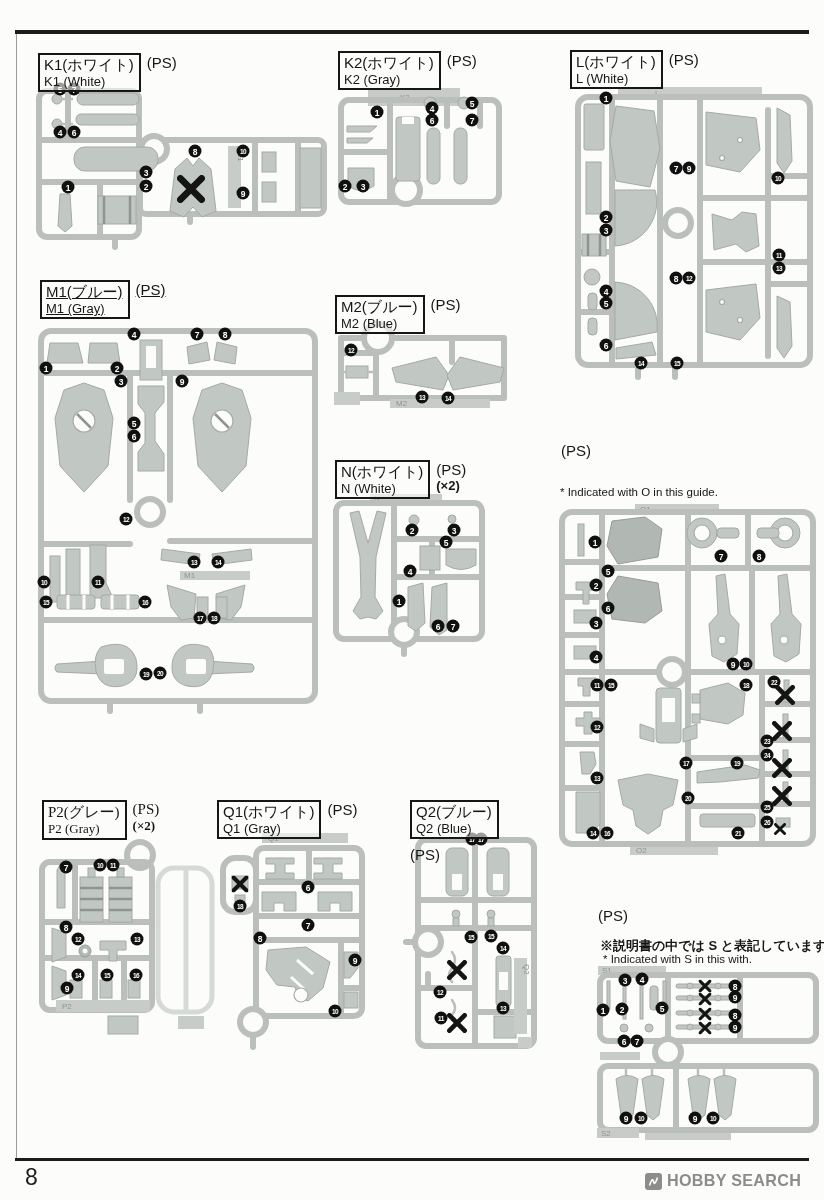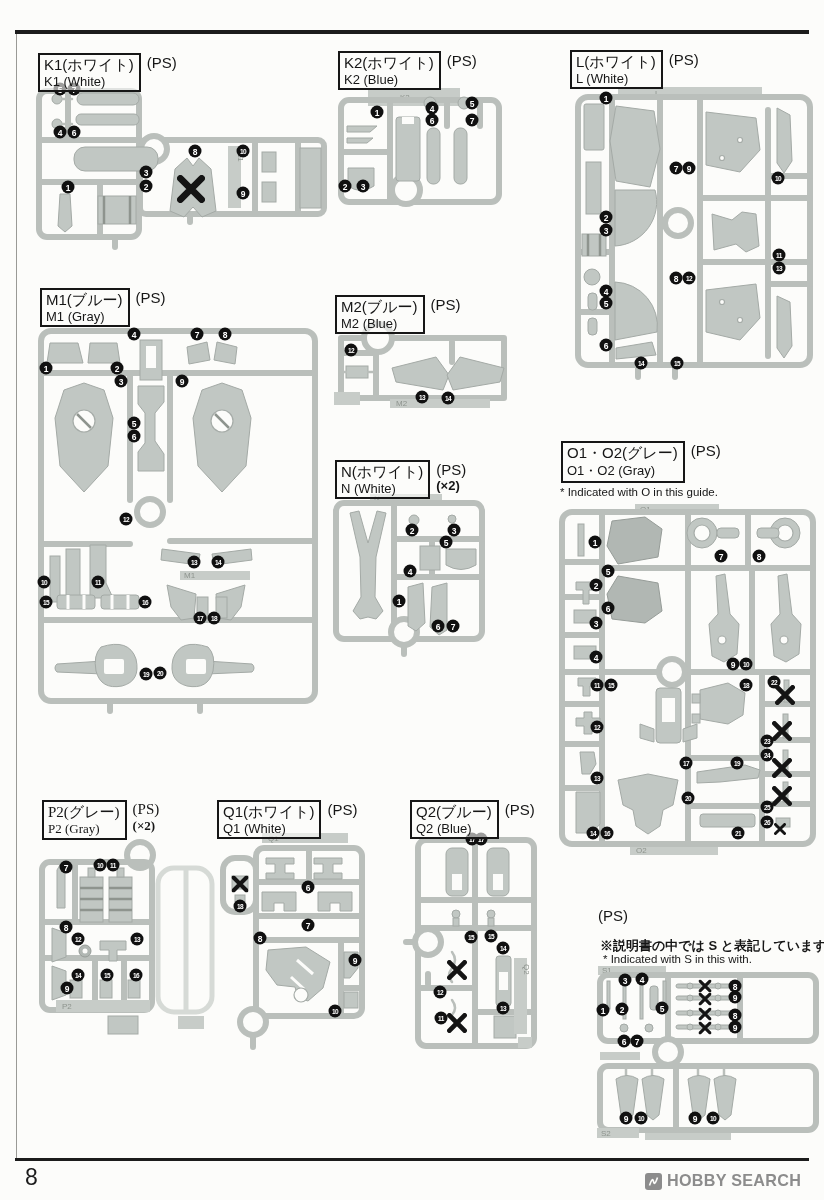--- a/index.html
+++ b/index.html
@@ -520,36 +520,36 @@
         <div class="jp">K1(ホワイト)</div>
         <div class="en">K1 (White)</div>
       </div>
     <div class="ps-col">
         <div class="ps">(PS)</div>
       </div>
   </div>
   <div class="runner-label" style="left:338px; top:51px;">
     <div class="label-box">
         <div class="jp">K2(ホワイト)</div>
-        <div class="en">K2 (Blue)</div>
+        <div class="en">K2 (Gray)</div>
       </div>
     <div class="ps-col">
         <div class="ps">(PS)</div>
       </div>
   </div>
   <div class="runner-label" style="left:570px; top:50px;">
     <div class="label-box">
         <div class="jp">L(ホワイト)</div>
         <div class="en">L (White)</div>
       </div>
     <div class="ps-col">
         <div class="ps">(PS)</div>
       </div>
   </div>
-  <div class="runner-label" style="left:40px; top:288px;">
+  <div class="runner-label" style="left:40px; top:280px;text-decoration:underline;">
     <div class="label-box">
         <div class="jp">M1(ブルー)</div>
         <div class="en">M1 (Gray)</div>
       </div>
     <div class="ps-col">
         <div class="ps">(PS)</div>
       </div>
   </div>
   <div class="runner-label" style="left:335px; top:295px;">
     <div class="label-box">
@@ -564,49 +564,45 @@
     <div class="label-box">
         <div class="jp">N(ホワイト)</div>
         <div class="en">N (White)</div>
       </div>
     <div class="ps-col">
         <div class="ps">(PS)</div>
         <div class="qty">(×2)</div>
       </div>
   </div>
   <div class="runner-label" style="left:561px; top:441px;">
-    <div class="label-box">
-        <div class="jp">O1・O2(グレー)</div>
-        <div class="en">O1・O2 (Gray)</div>
-      </div>
     <div class="ps-col">
         <div class="ps">(PS)</div>
       </div>
   </div>
   <div class="note-en" style="left:560px; top:486px;text-align:right;">* Indicated with O in this guide.</div>
   <div class="runner-label" style="left:42px; top:800px;font-family:Liberation Serif, serif;">
     <div class="label-box">
         <div class="jp">P2(グレー)</div>
         <div class="en">P2 (Gray)</div>
       </div>
     <div class="ps-col">
         <div class="ps">(PS)</div>
         <div class="qty">(×2)</div>
       </div>
   </div>
   <div class="runner-label" style="left:217px; top:800px;">
     <div class="label-box">
         <div class="jp">Q1(ホワイト)</div>
-        <div class="en">Q1 (White)</div>
-      </div>
-    <div class="ps-col">
-        <div class="ps">(PS)</div>
-      </div>
-  </div>
-  <div class="runner-label" style="left:410px; top:800px;">
+        <div class="en">Q1 (Gray)</div>
+      </div>
+    <div class="ps-col">
+        <div class="ps">(PS)</div>
+      </div>
+  </div>
+  <div class="runner-label" style="left:410px; top:800px;flex-direction:column;">
     <div class="label-box">
         <div class="jp">Q2(ブルー)</div>
         <div class="en">Q2 (Blue)</div>
       </div>
     <div class="ps-col">
         <div class="ps">(PS)</div>
       </div>
   </div>
   <div class="runner-label" style="left:598px; top:906px;">
     <div class="ps-col">

